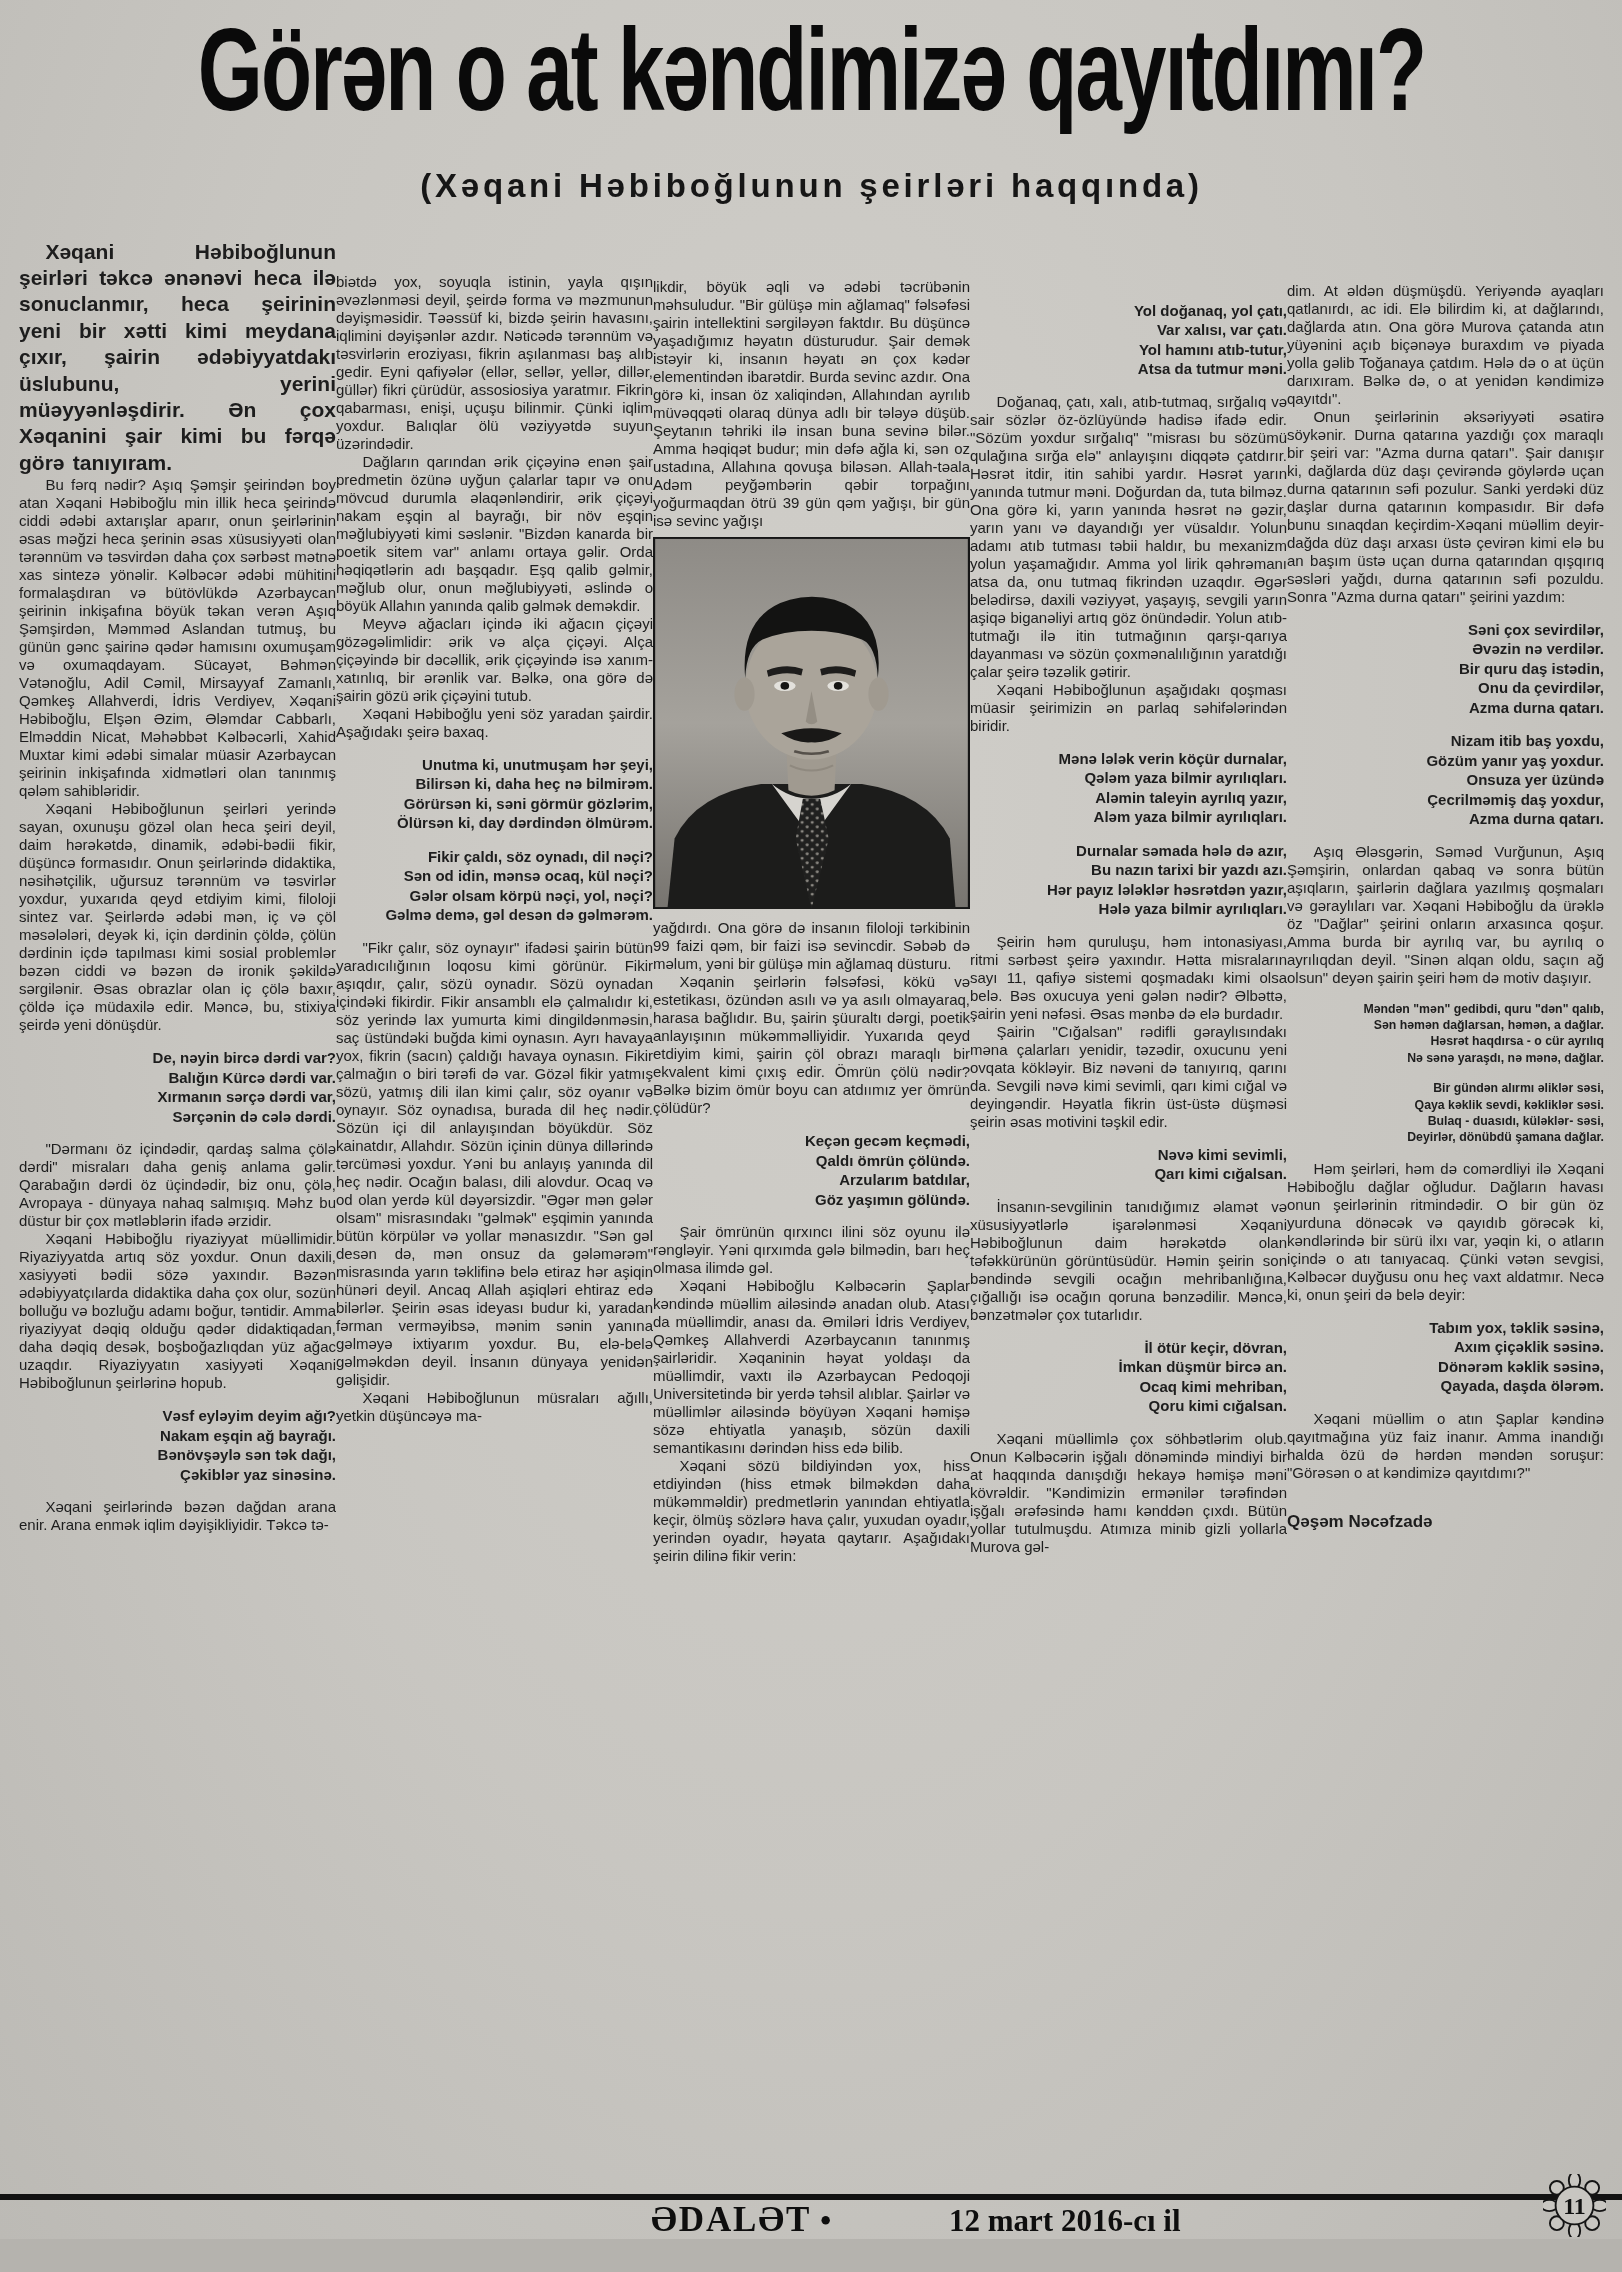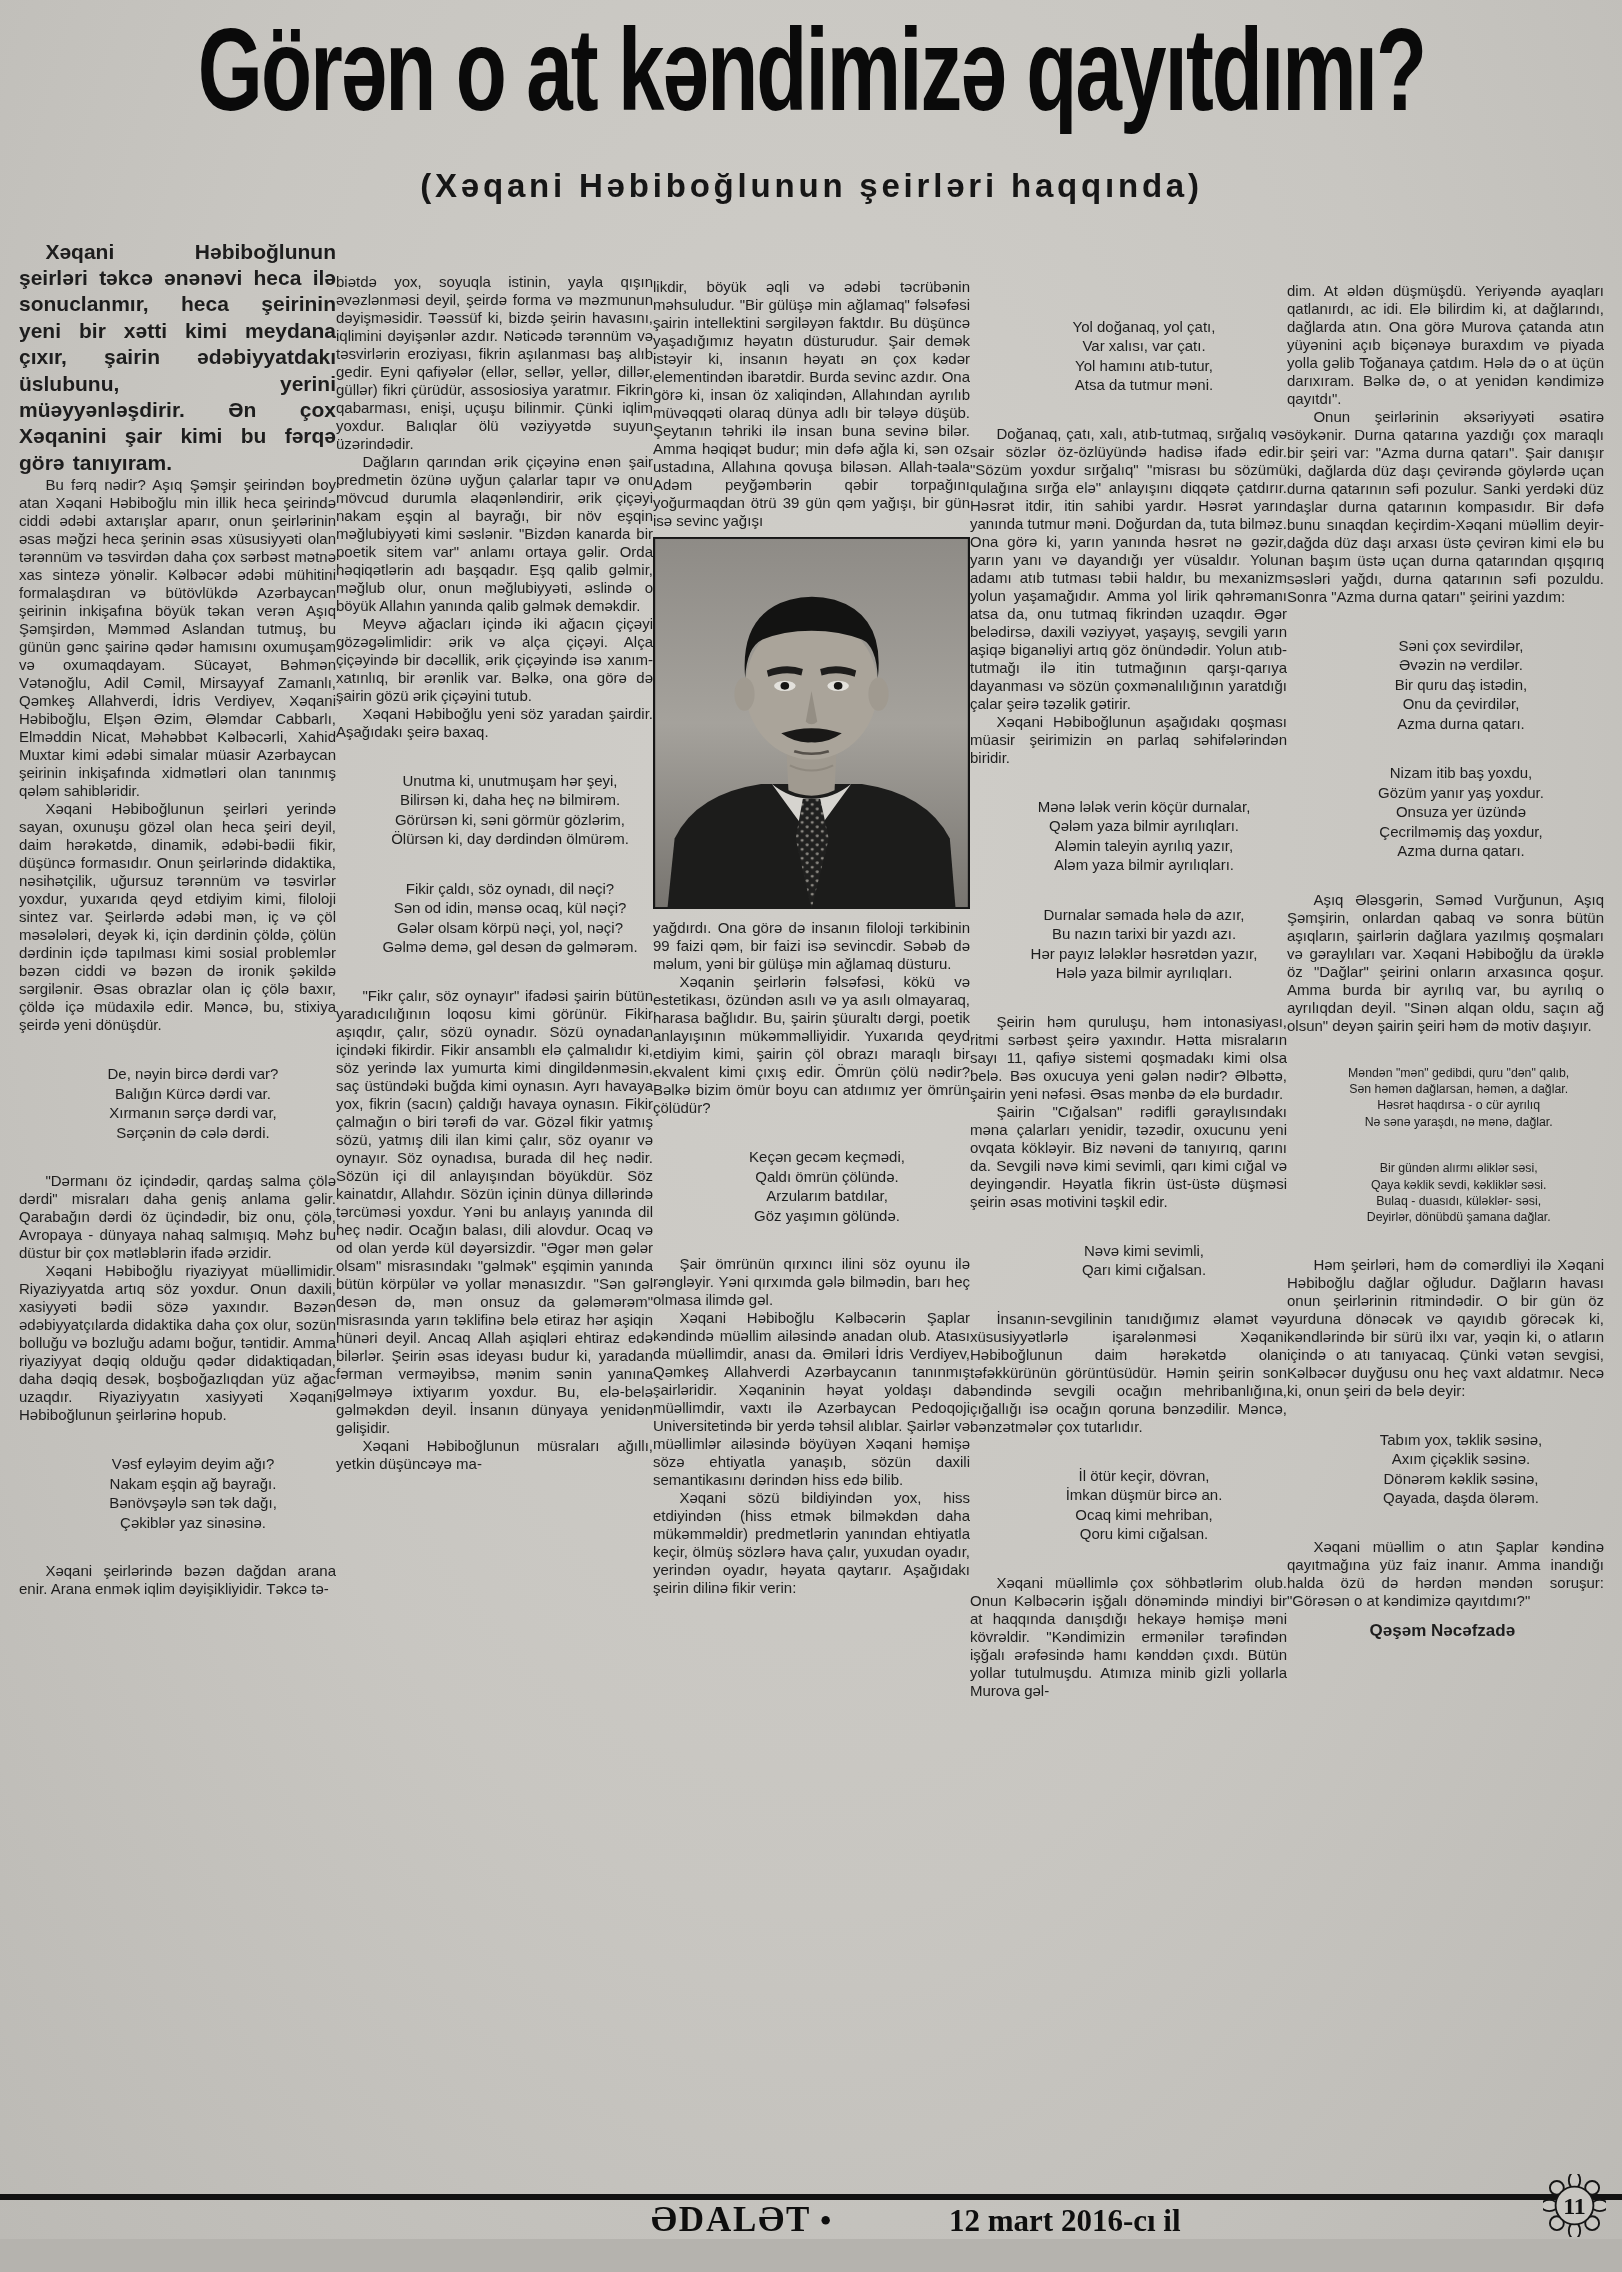--- a/index.html
+++ b/index.html
@@ -28,29 +28,29 @@
   .col { flex:1 1 0; overflow:hidden; text-align:justify; font-size:15px; line-height:18px; }
   .col-2 { padding-top:34px; }
   .col-3 { padding-top:39px; }
   .col-4 { padding-top:48px; }
   .col-5 { padding-top:43px; }
 
   .col p { margin:0; text-indent:26.4px; }
   p.lead { font-size:21px; line-height:26.4px; font-weight:700; word-spacing:2.5px; }
   p.cont { text-indent:0; }
 
-  .poem { font-weight:400; margin:30px 0; padding-left:31px; text-align:center; }
+  .poem { font-weight:700; margin:14px 0; padding-left:31px; text-align:right; }
   .poem .poem-line { line-height:19.5px; }
   .poem.small { font-size:12.3px; padding-left:26.4px; }
   .poem.small .poem-line { line-height:16.4px; }
 
   .photo { width:100%; height:372px; margin:7.6px 0 10px; }
   .photo svg { width:100%; height:100%; display:block; }
 
-  .signature { text-align:center; font-weight:700; font-size:17px; margin-top:12px; padding-right:6.3px; }
+  .signature { text-align:left; font-weight:700; font-size:17px; margin-top:31px; padding-right:6.3px; }
 
   
   .footer { position:absolute; left:0; right:0; bottom:0; height:39px; border-top:6.3px solid #121212; }
   .footer-name {
     position:absolute; left:651px; top:0px;
     font-family:"Liberation Serif", serif; font-weight:700; font-size:35px; letter-spacing:1.9px; color:#0e0e0e;
   }
   .footer-bullet { font-size:31px; padding-left:8.8px; }
   .footer-date {
     position:absolute; left:941px; top:3.1px;

